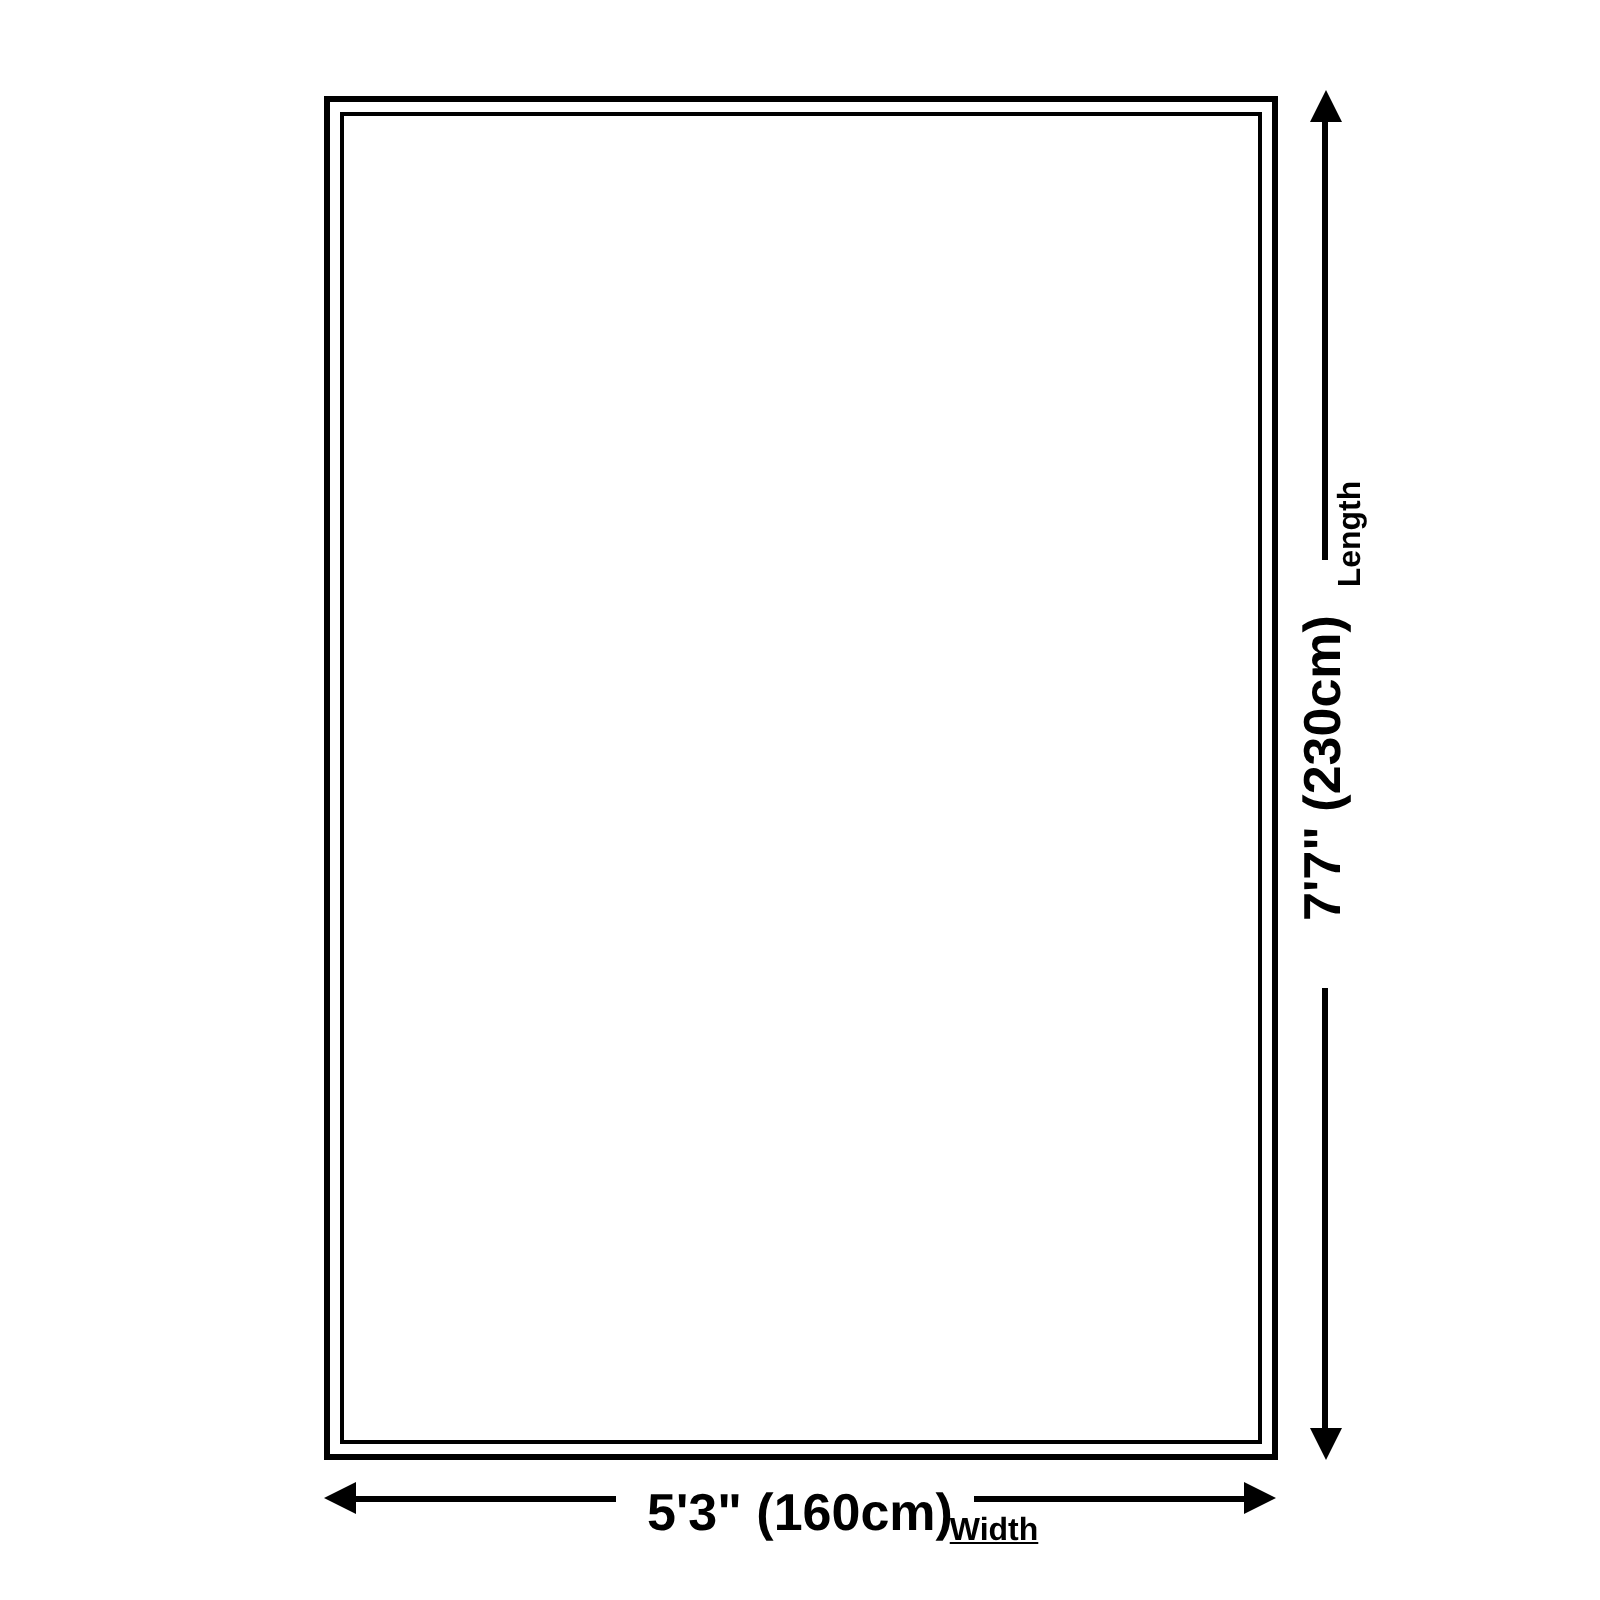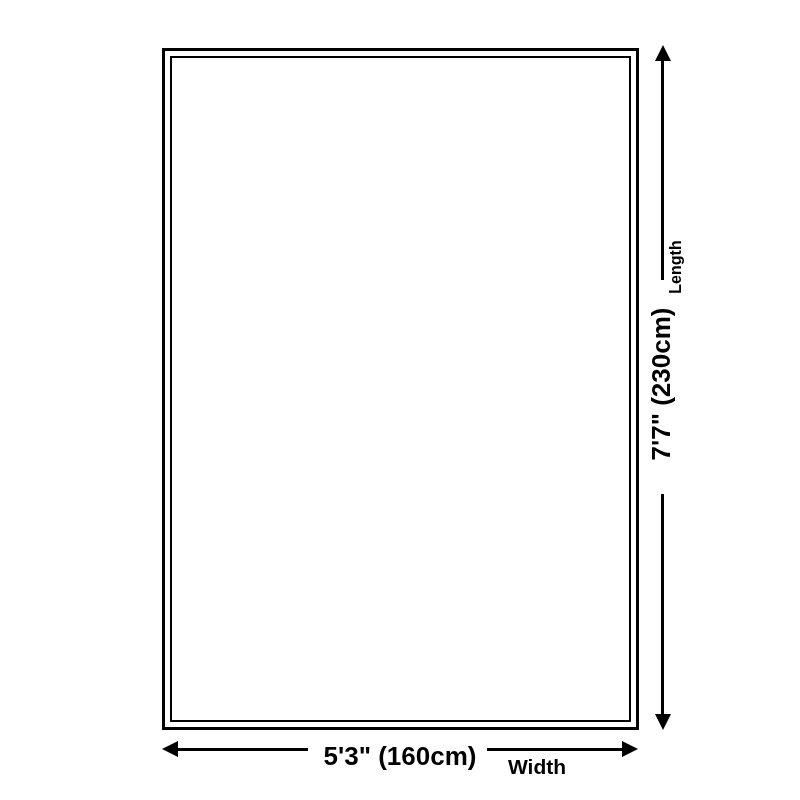--- a/index.html
+++ b/index.html
@@ -101,23 +101,24 @@
     left: 661px; top: 384px;
     font-size: 26px;
     transform: translate(-50%, -50%) rotate(-90deg);
   }
   .width-value {
     left: 400px; top: 756px;
     font-size: 26px;
     transform: translate(-50%, -50%);
   }
   .width-label {
-    left: 537px; top: 766px;
-    font-size: 21px;
+    left: 497px; top: 766px;
+    font-size: 16px;
     transform: translate(-50%, -50%);
+    text-decoration: underline;
   }
 </style>
 </head>
 <body>
 
 <div class="canvas">
 
   <div class="rug-outline">
     <div class="rug-inner"></div>
   </div>

